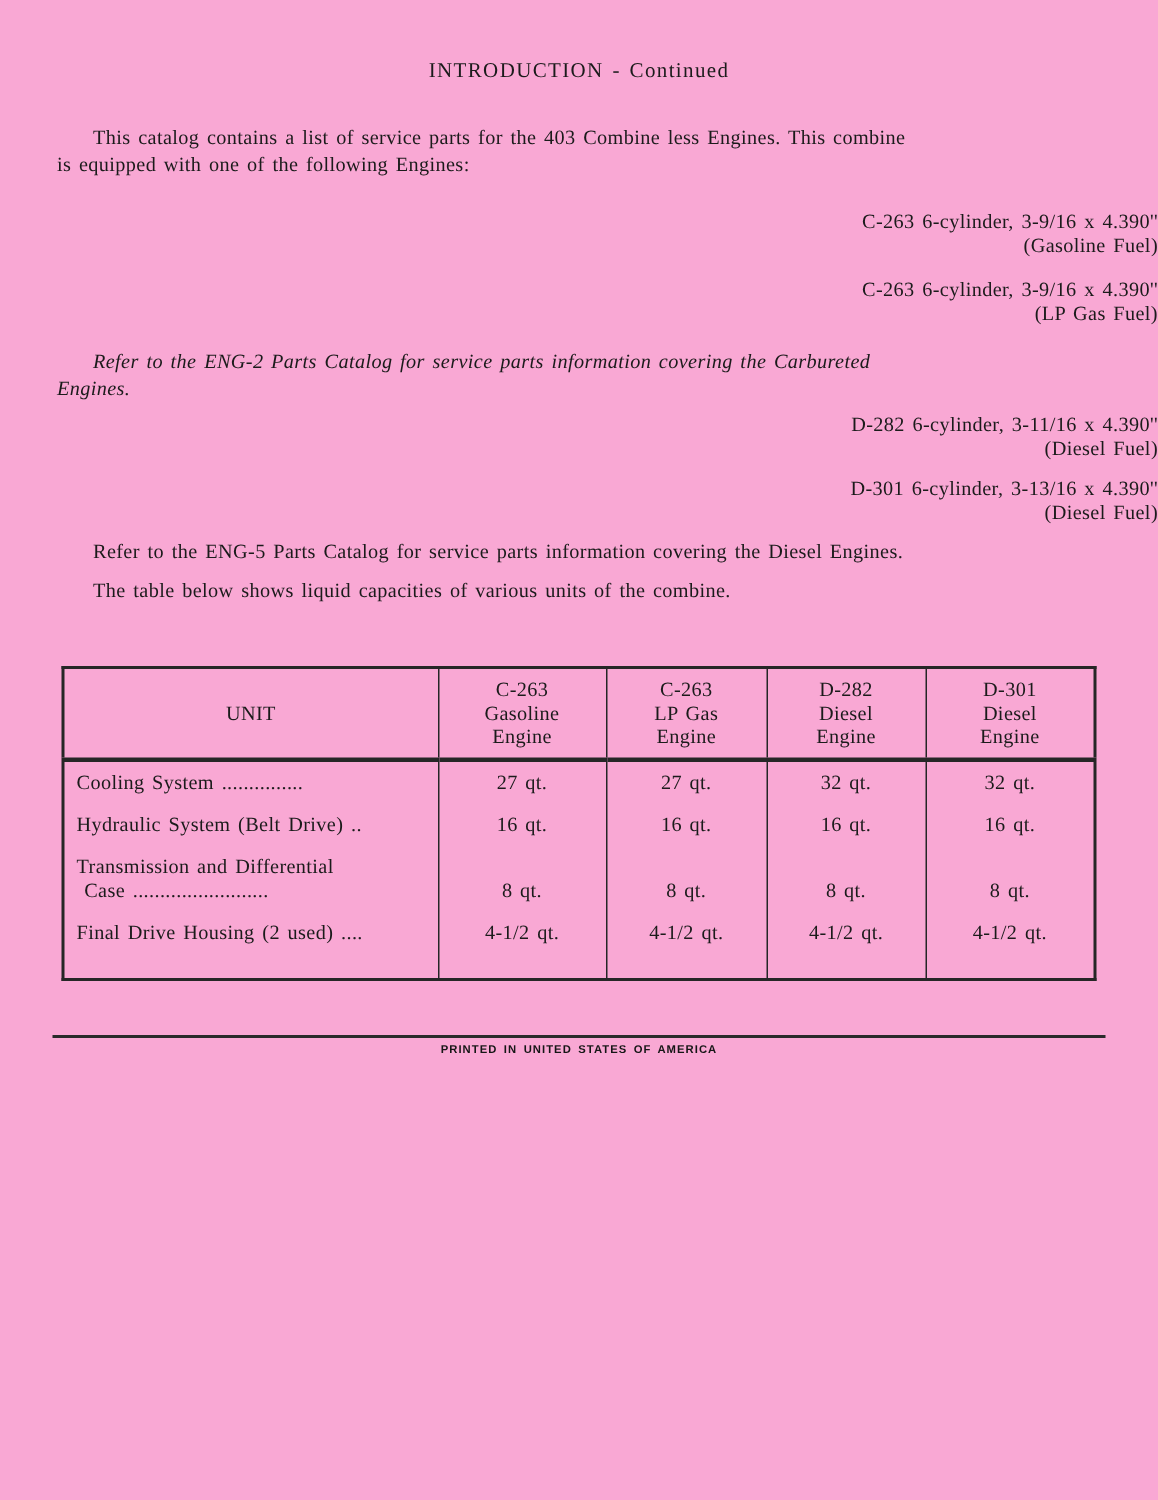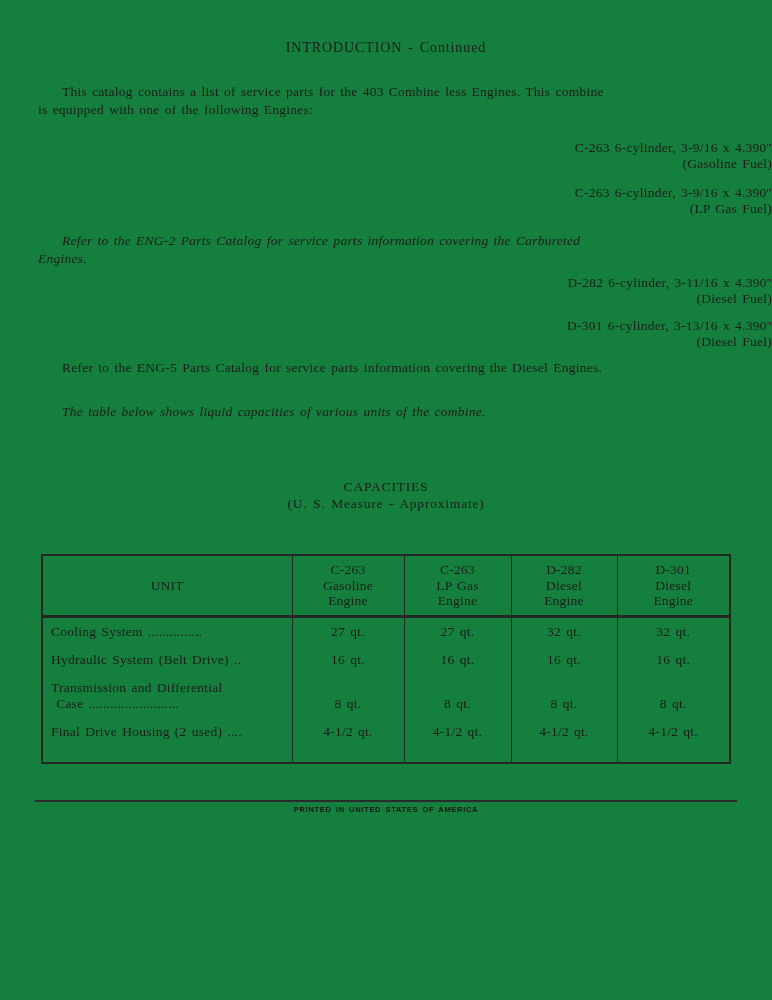--- a/index.html
+++ b/index.html
@@ -4,21 +4,21 @@
 <style>
   html, body {
     margin: 0;
     padding: 0;
     background: #ffffff;
   }
   .page {
     position: relative;
     width: 772px;
     height: 1000px;
-    background: #15803d;
+    background: #f9a8d4;
     color: #1b1b1b;
     font-family: "Liberation Serif", serif;
     font-size: 13.5px;
     letter-spacing: 0.25px;
     word-spacing: 1.5px;
     overflow: hidden;
     box-sizing: border-box;
   }
   .doc-title {
     padding-top: 40px;
@@ -29,21 +29,21 @@
   }
   .para {
     margin: 0 38px;
     line-height: 17.5px;
     white-space: pre-line;
     text-indent: 24px;
   }
   .para.p1 { margin-top: 27px; }
   .para.p2 { margin-top: 16px; font-style: italic; }
   .para.p3 { margin-top: 10px; }
-  .para.p4 { margin-top: 26px; font-style: italic; }
+  .para.p4 { margin-top: 8px; }
   .spec {
     text-align: right;
     line-height: 15.5px;
     white-space: pre-line;
   }
   .spec.s1 { margin-top: 22px; }
   .spec.s2 { margin-top: 14px; }
   .spec.s3 { margin-top: 8px; }
   .spec.s4 { margin-top: 12px; }
   .cap-title {
@@ -126,22 +126,20 @@
 
   <div class="spec s3">D-282 6-cylinder, 3-11/16 x 4.390''
 (Diesel Fuel)</div>
   <div class="spec s4">D-301 6-cylinder, 3-13/16 x 4.390''
 (Diesel Fuel)</div>
 
   <p class="para p3">Refer to the ENG-5 Parts Catalog for service parts information covering the Diesel Engines.</p>
 
   <p class="para p4">The table below shows liquid capacities of various units of the combine.</p>
 
-  <div class="cap-title">CAPACITIES
-(U. S. Measure - Approximate)</div>
 
   <table class="capacities">
     <colgroup>
       <col class="c-unit">
         <col class="c-v1">
         <col class="c-v2">
         <col class="c-v3">
         <col class="c-v4">
     </colgroup>
     <thead>

